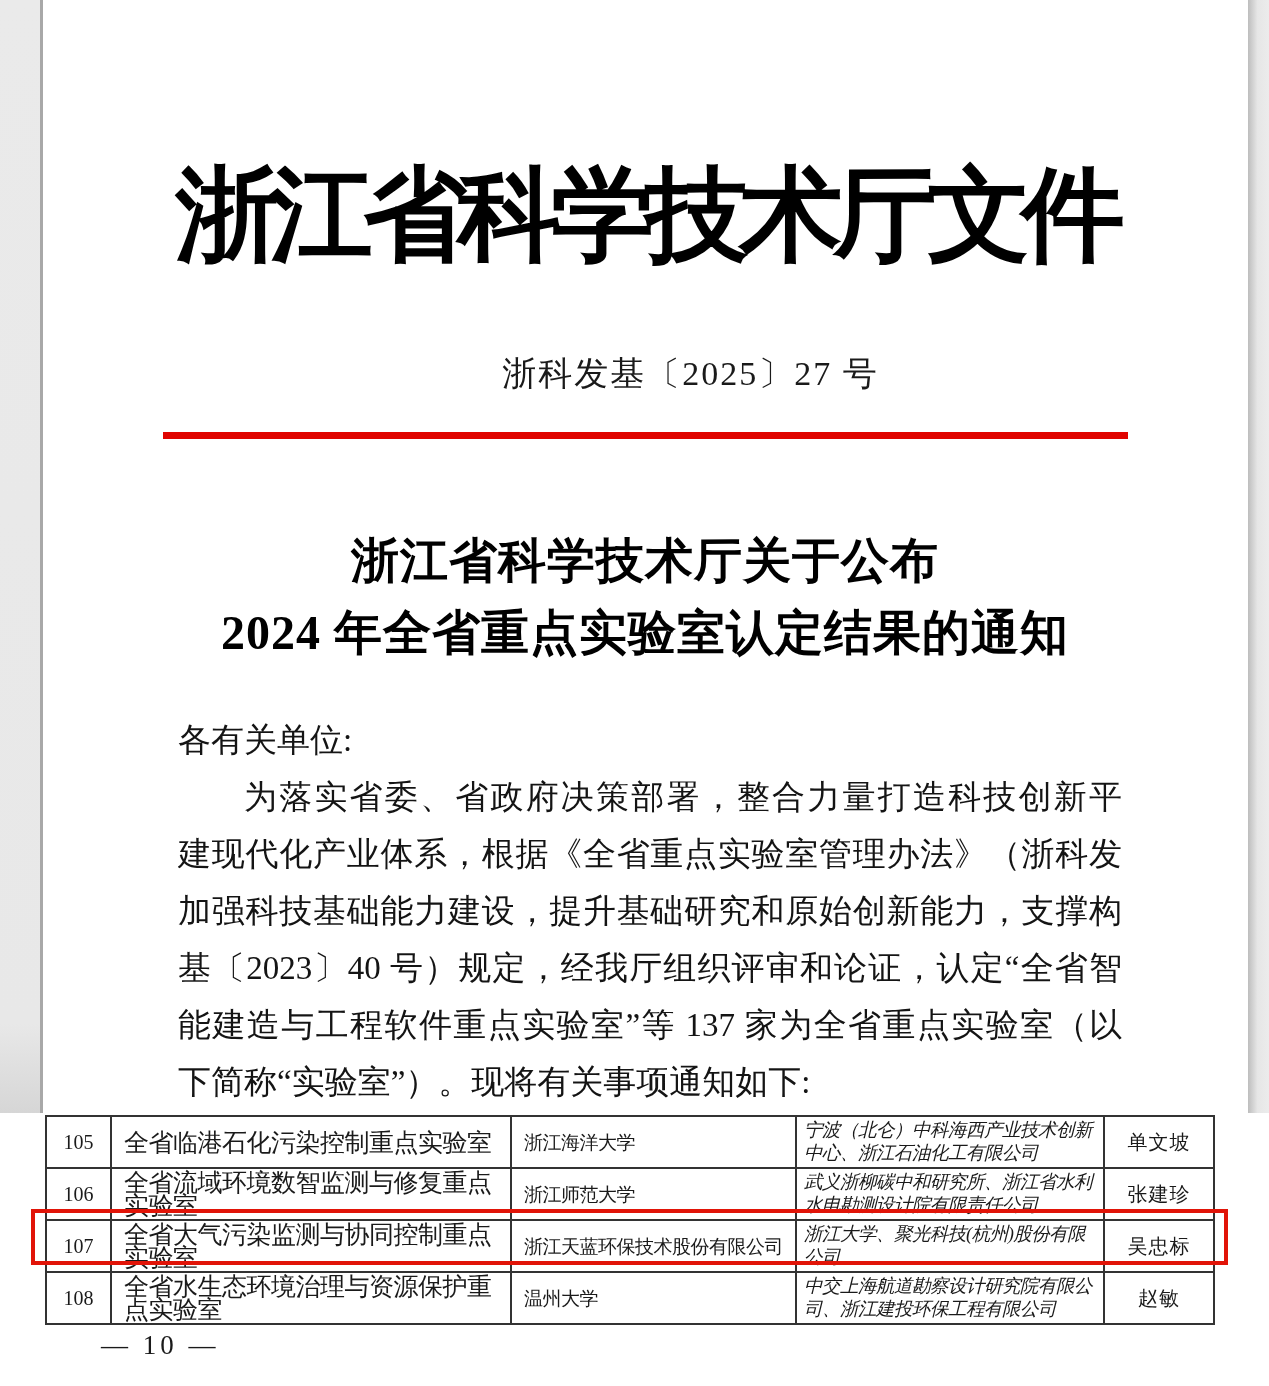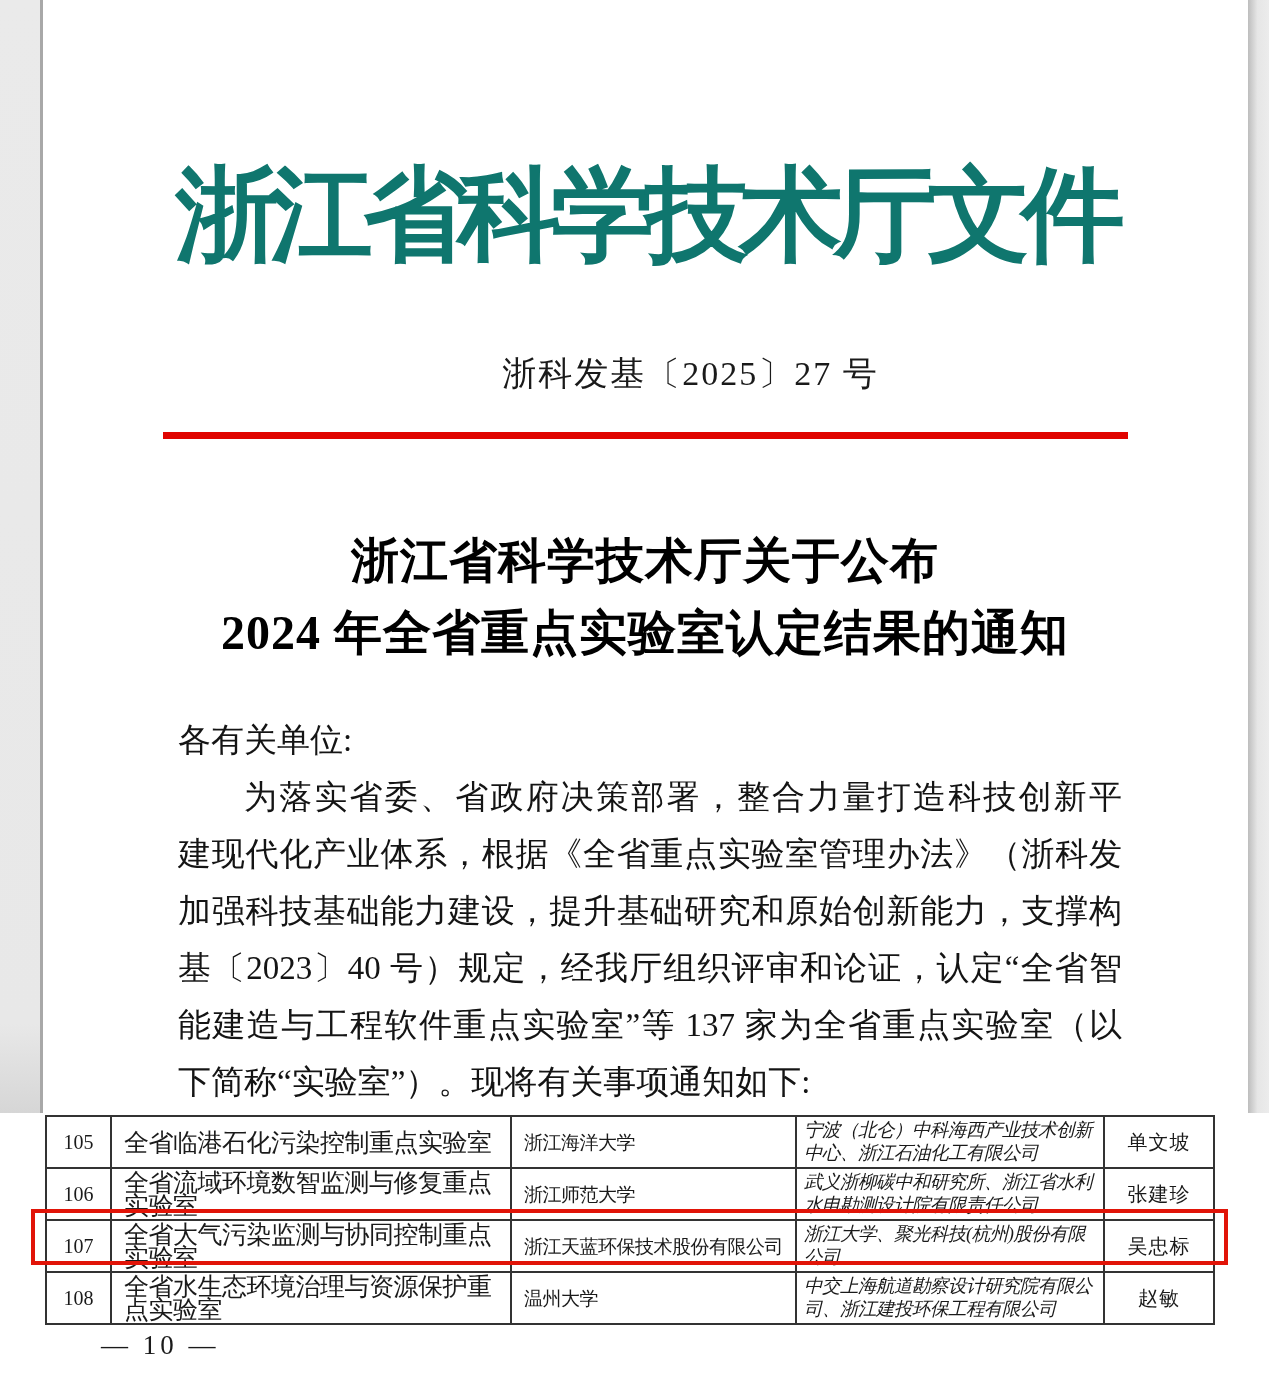--- a/index.html
+++ b/index.html
@@ -20,21 +20,21 @@
   .margin-right{
     position:absolute;right:0;top:0;width:21px;height:1113px;
     background:linear-gradient(to right,#bdbdbd 0%,#e6e6e6 45%,#ececec 100%);
   }
   
   .agency-title{
     position:absolute;left:43px;top:140px;width:1205px;
     text-align:center;
     font-size:103px;line-height:150px;font-weight:bold;
     letter-spacing:-9px;
-    color:#0f766e;
+    color:#000000;
     white-space:nowrap;
   }
   .doc-number{
     position:absolute;left:43px;top:352px;width:1205px;
     text-align:center;
     font-size:34px;line-height:44px;
     color:#1a1a1a;
     letter-spacing:2px;
     padding-left:45px;
   }

